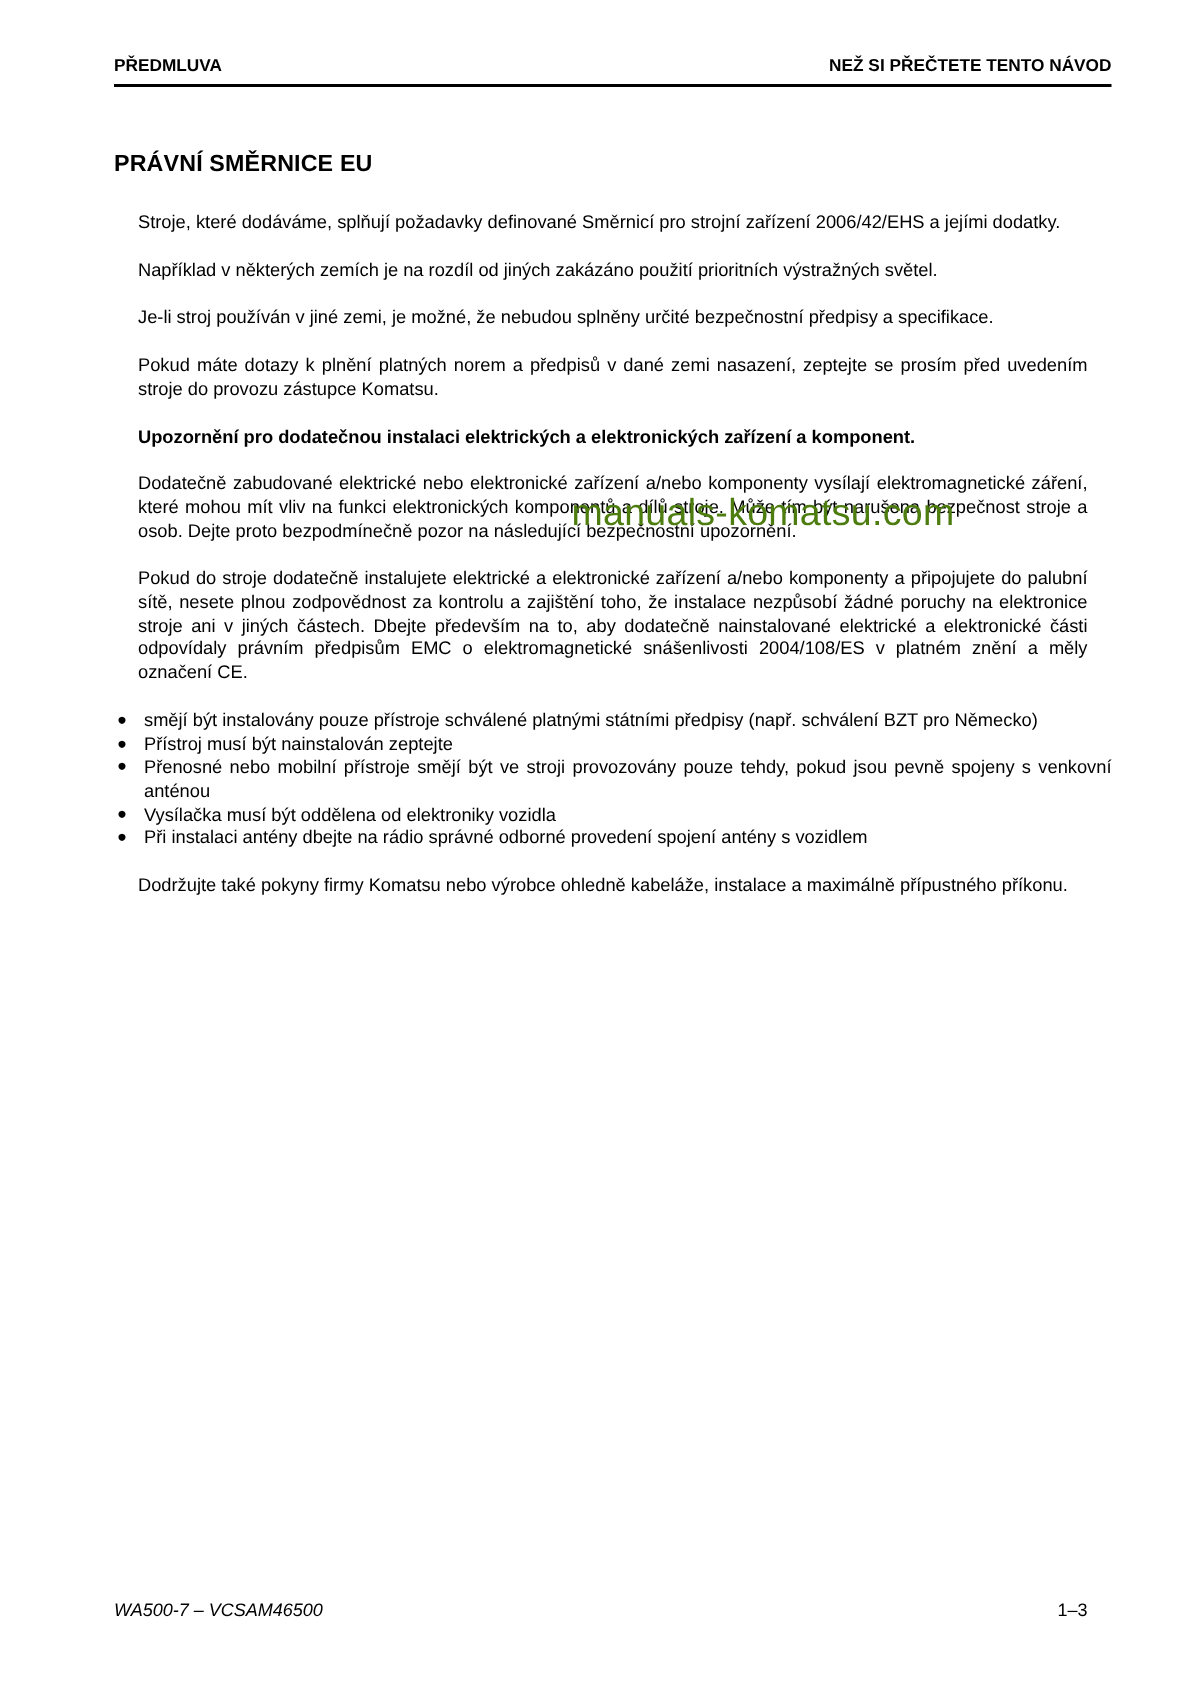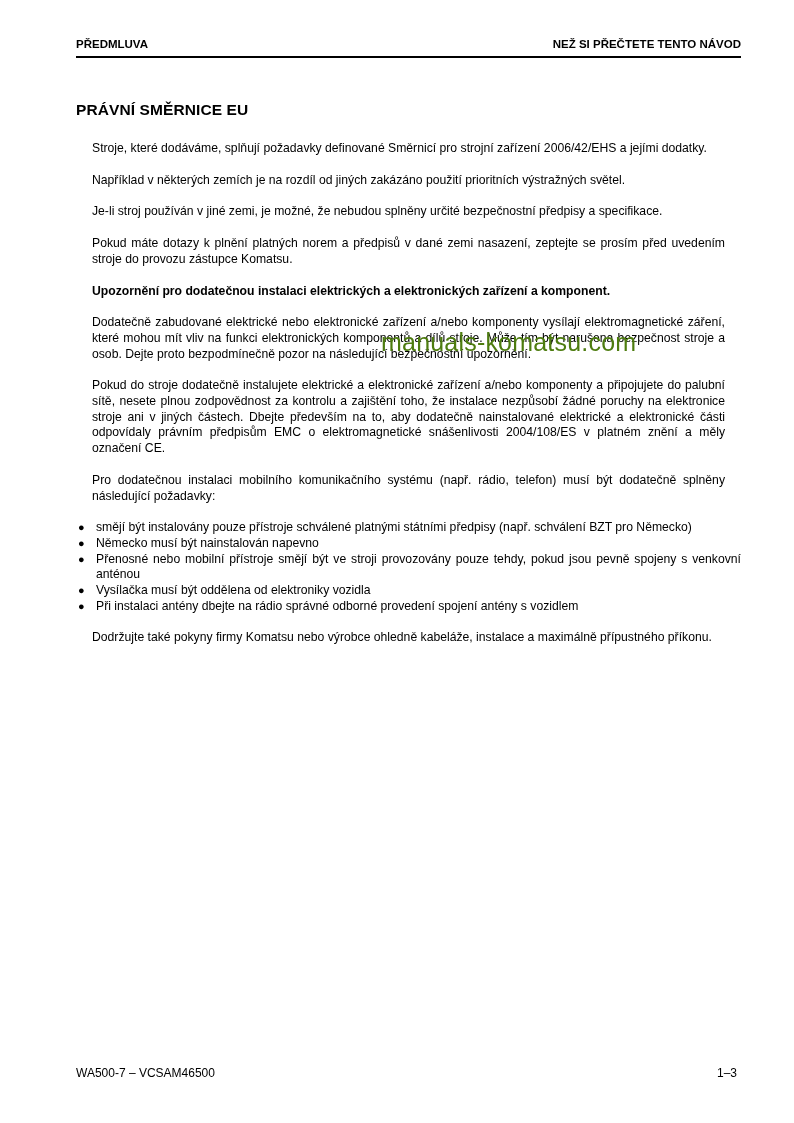--- a/index.html
+++ b/index.html
@@ -11,22 +11,22 @@
     .header-rule { position: absolute; left: 76px; top: 56px; width: 665px; height: 2px; background: #000; }
     .title { position: absolute; left: 76px; top: 101px; font-family: "Liberation Sans", sans-serif; font-weight: bold; font-size: 15.5px; letter-spacing: 0.1px; }
     .body { position: absolute; left: 76px; top: 125px; width: 665px; font-family: "Liberation Sans", sans-serif; font-size: 12.2px; line-height: 15.7px; }
     .body p { margin: 16px; text-align: justify; }
     .body p.bold { font-weight: bold; }
     .body ul { list-style: none; margin: 0; padding: 0; }
     .body li { position: relative; padding-left: 20px; text-align: justify; }
     .body li .bullet { position: absolute; left: 2px; top: 0; font-size: 11px; }
     .watermark { position: absolute; left: 381px; top: 328px; font-family: "Liberation Sans", sans-serif; font-size: 25px; color: #4d7c0f; letter-spacing: 0.2px; line-height: 28px; background: transparent; }
     .footer { position: absolute; left: 76px; top: 1066px; width: 665px; font-family: "Liberation Sans", sans-serif; font-size: 12px; }
-    .footer .left { position: absolute; left: 0; top: 0; }
-    .footer .right { position: absolute; right: 4px; top: 0; }
+    .footer .left { position: absolute; left: 0; top: 0; font-style: italic; }
+    .footer .right { position: absolute; right: 16px; top: 0; }
   </style>
 </head>
 <body>
 
 <div class="page">
 
   <div class="header">
     <span class="left">PŘEDMLUVA</span>
     <span class="right">NEŽ SI PŘEČTETE TENTO NÁVOD</span>
   </div>
@@ -35,24 +35,23 @@
   <div class="title">PRÁVNÍ SMĚRNICE EU</div>
 
   <div class="body">
     <p>Stroje, které dodáváme, splňují požadavky definované Směrnicí pro strojní zařízení 2006/42/EHS a jejími dodatky.</p>
     <p>Například v některých zemích je na rozdíl od jiných zakázáno použití prioritních výstražných světel.</p>
     <p>Je-li stroj používán v jiné zemi, je možné, že nebudou splněny určité bezpečnostní předpisy a specifikace.</p>
     <p>Pokud máte dotazy k plnění platných norem a předpisů v dané zemi nasazení, zeptejte se prosím před uvedením stroje do provozu zástupce Komatsu.</p>
     <p class="bold">Upozornění pro dodatečnou instalaci elektrických a elektronických zařízení a komponent.</p>
     <p>Dodatečně zabudované elektrické nebo elektronické zařízení a/nebo komponenty vysílají elektromagnetické záření, které mohou mít vliv na funkci elektronických komponentů a dílů stroje. Může tím být narušena bezpečnost stroje a osob. Dejte proto bezpodmínečně pozor na následující bezpečnostní upozornění.</p>
     <p>Pokud do stroje dodatečně instalujete elektrické a elektronické zařízení a/nebo komponenty a připojujete do palubní sítě, nesete plnou zodpovědnost za kontrolu a zajištění toho, že instalace nezpůsobí žádné poruchy na elektronice stroje ani v jiných částech. Dbejte především na to, aby dodatečně nainstalované elektrické a elektronické části odpovídaly právním předpisům EMC o elektromagnetické snášenlivosti 2004/108/ES v platném znění a měly označení CE.</p>
-    <p>Pro dodatečnou instalaci mobilního komunikačního systému (např. rádio, telefon) musí být dodatečně splněny následující požadavky:</p>
     <ul>
       <li><span class="bullet">●</span><span>smějí být instalovány pouze přístroje schválené platnými státními předpisy (např. schválení BZT pro Německo)</span></li>
-      <li><span class="bullet">●</span><span>Německo musí být nainstalován napevno</span></li>
+      <li><span class="bullet">●</span><span>Přístroj musí být nainstalován zeptejte</span></li>
       <li><span class="bullet">●</span><span>Přenosné nebo mobilní přístroje smějí být ve stroji provozovány pouze tehdy, pokud jsou pevně spojeny s venkovní anténou</span></li>
       <li><span class="bullet">●</span><span>Vysílačka musí být oddělena od elektroniky vozidla</span></li>
       <li><span class="bullet">●</span><span>Při instalaci antény dbejte na rádio správné odborné provedení spojení antény s vozidlem</span></li>
     </ul>
     <p>Dodržujte také pokyny firmy Komatsu nebo výrobce ohledně kabeláže, instalace a maximálně přípustného příkonu.</p>
   </div>
 
   <div class="watermark">manuals-komatsu.com</div>
 
   <div class="footer">

